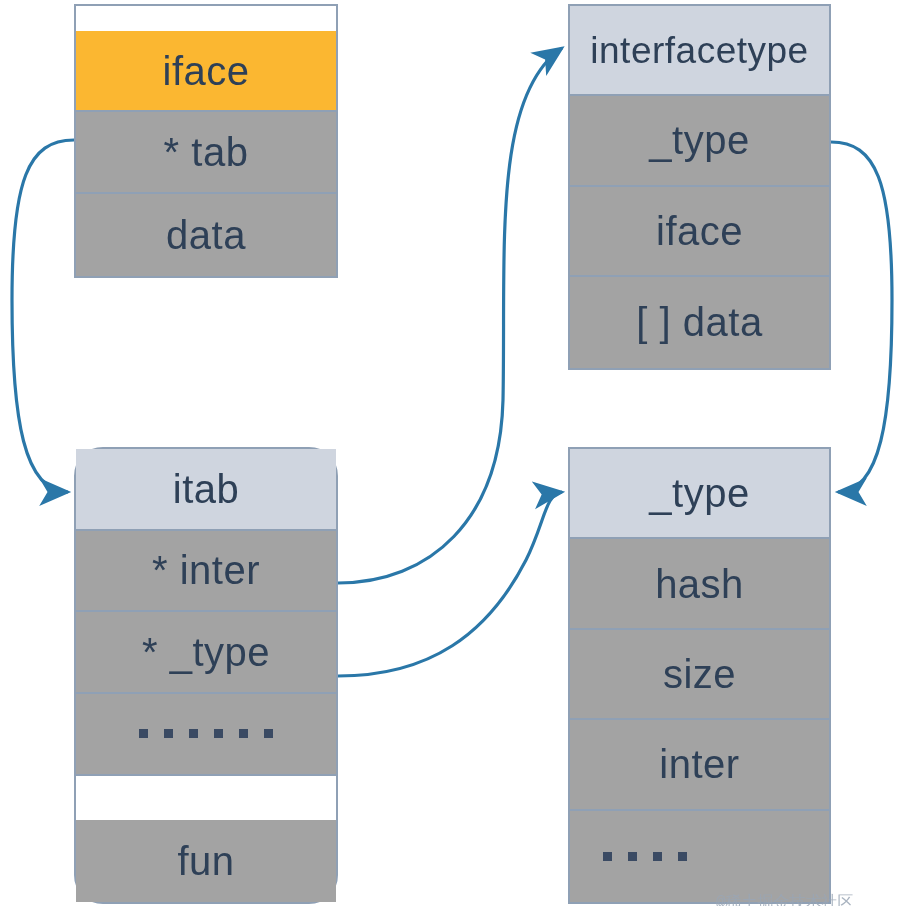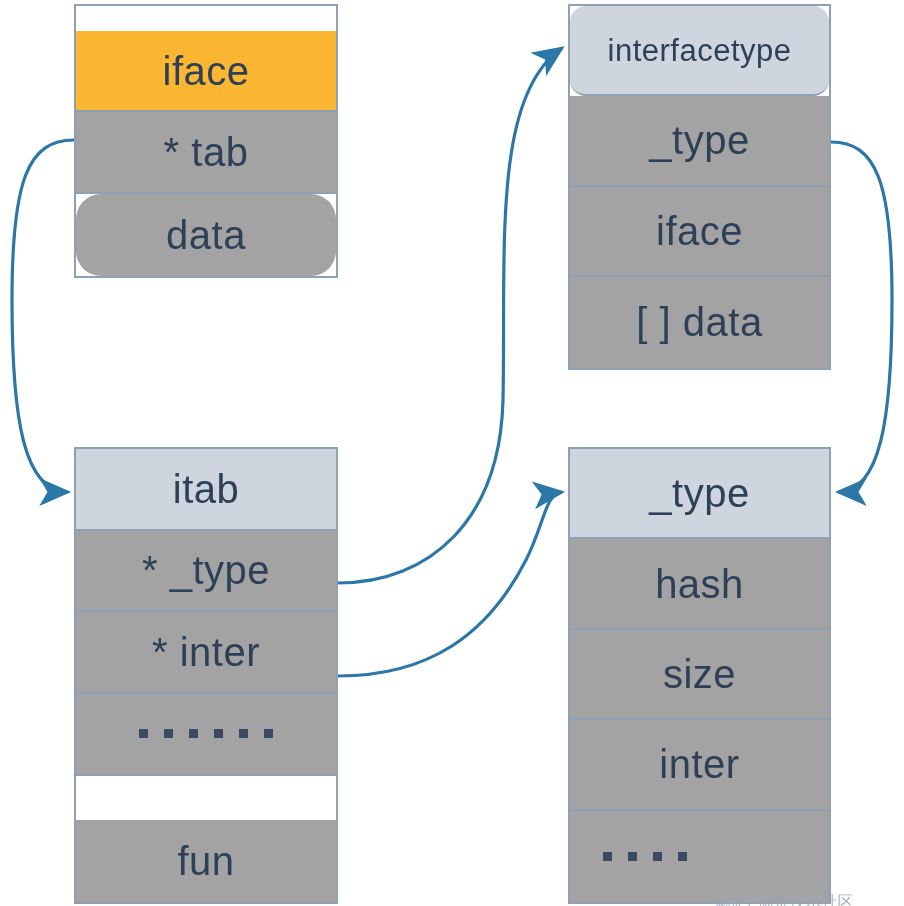--- a/index.html
+++ b/index.html
@@ -25,32 +25,32 @@
     line-height:1;
     letter-spacing:0.5px;
     border-bottom:2px solid #8FA0B5;
     background:#a3a3a3;
     white-space:nowrap;
   }
   .cell:last-child{border-bottom:none;}
   .cell.header{font-weight:400;}
   .cell.hdr-orange{background:#FBB731;margin-top:25px;}
   .cell.hdr-gray{background:#CFD5DF;}
-  .cell.small{font-size:31px;border-radius:16px;}
+  .cell.small{font-size:37px;}
 
   
   #box-iface{left:74px;top:4px;width:264px;height:274px;}
   #box-iface .cell{height:91px;}
-  #box-iface .cell:last-child{height:92px;border-radius:25px;}
+  #box-iface .cell:last-child{height:92px;}
 
   #box-interfacetype{left:568px;top:4px;width:263px;height:366px;}
   #box-interfacetype .cell{height:91px;}
   #box-interfacetype .cell:last-child{height:92px;}
 
-  #box-itab{left:74px;top:447px;width:264px;height:457px;}
+  #box-itab{left:74px;top:447px;width:264px;height:457px;border-radius:29px;}
   #box-itab .cell{height:91px;}
   #box-itab .cell:last-child{height:92px;margin-top:44px;}
 
   #box-type{left:568px;top:447px;width:263px;height:457px;}
   #box-type .cell{height:91px;}
   #box-type .cell:last-child{height:92px;}
 
   
   #arrows{position:absolute;left:0;top:0;width:904px;height:906px;pointer-events:none;}
 
@@ -97,22 +97,22 @@
 
   <div class="box" id="box-interfacetype">
     <div class="cell header hdr-gray small">interfacetype</div>
     <div class="cell">_type</div>
     <div class="cell">iface</div>
     <div class="cell">[ ] data</div>
   </div>
 
   <div class="box" id="box-itab">
     <div class="cell header hdr-gray">itab</div>
+    <div class="cell">* inter</div>
     <div class="cell">* _type</div>
-    <div class="cell">* inter</div>
     <div class="cell">
       <span class="dotrow">
         <i class="sq"></i>
           <i class="sq"></i>
           <i class="sq"></i>
           <i class="sq"></i>
           <i class="sq"></i>
           <i class="sq"></i>
       </span>
     </div>

